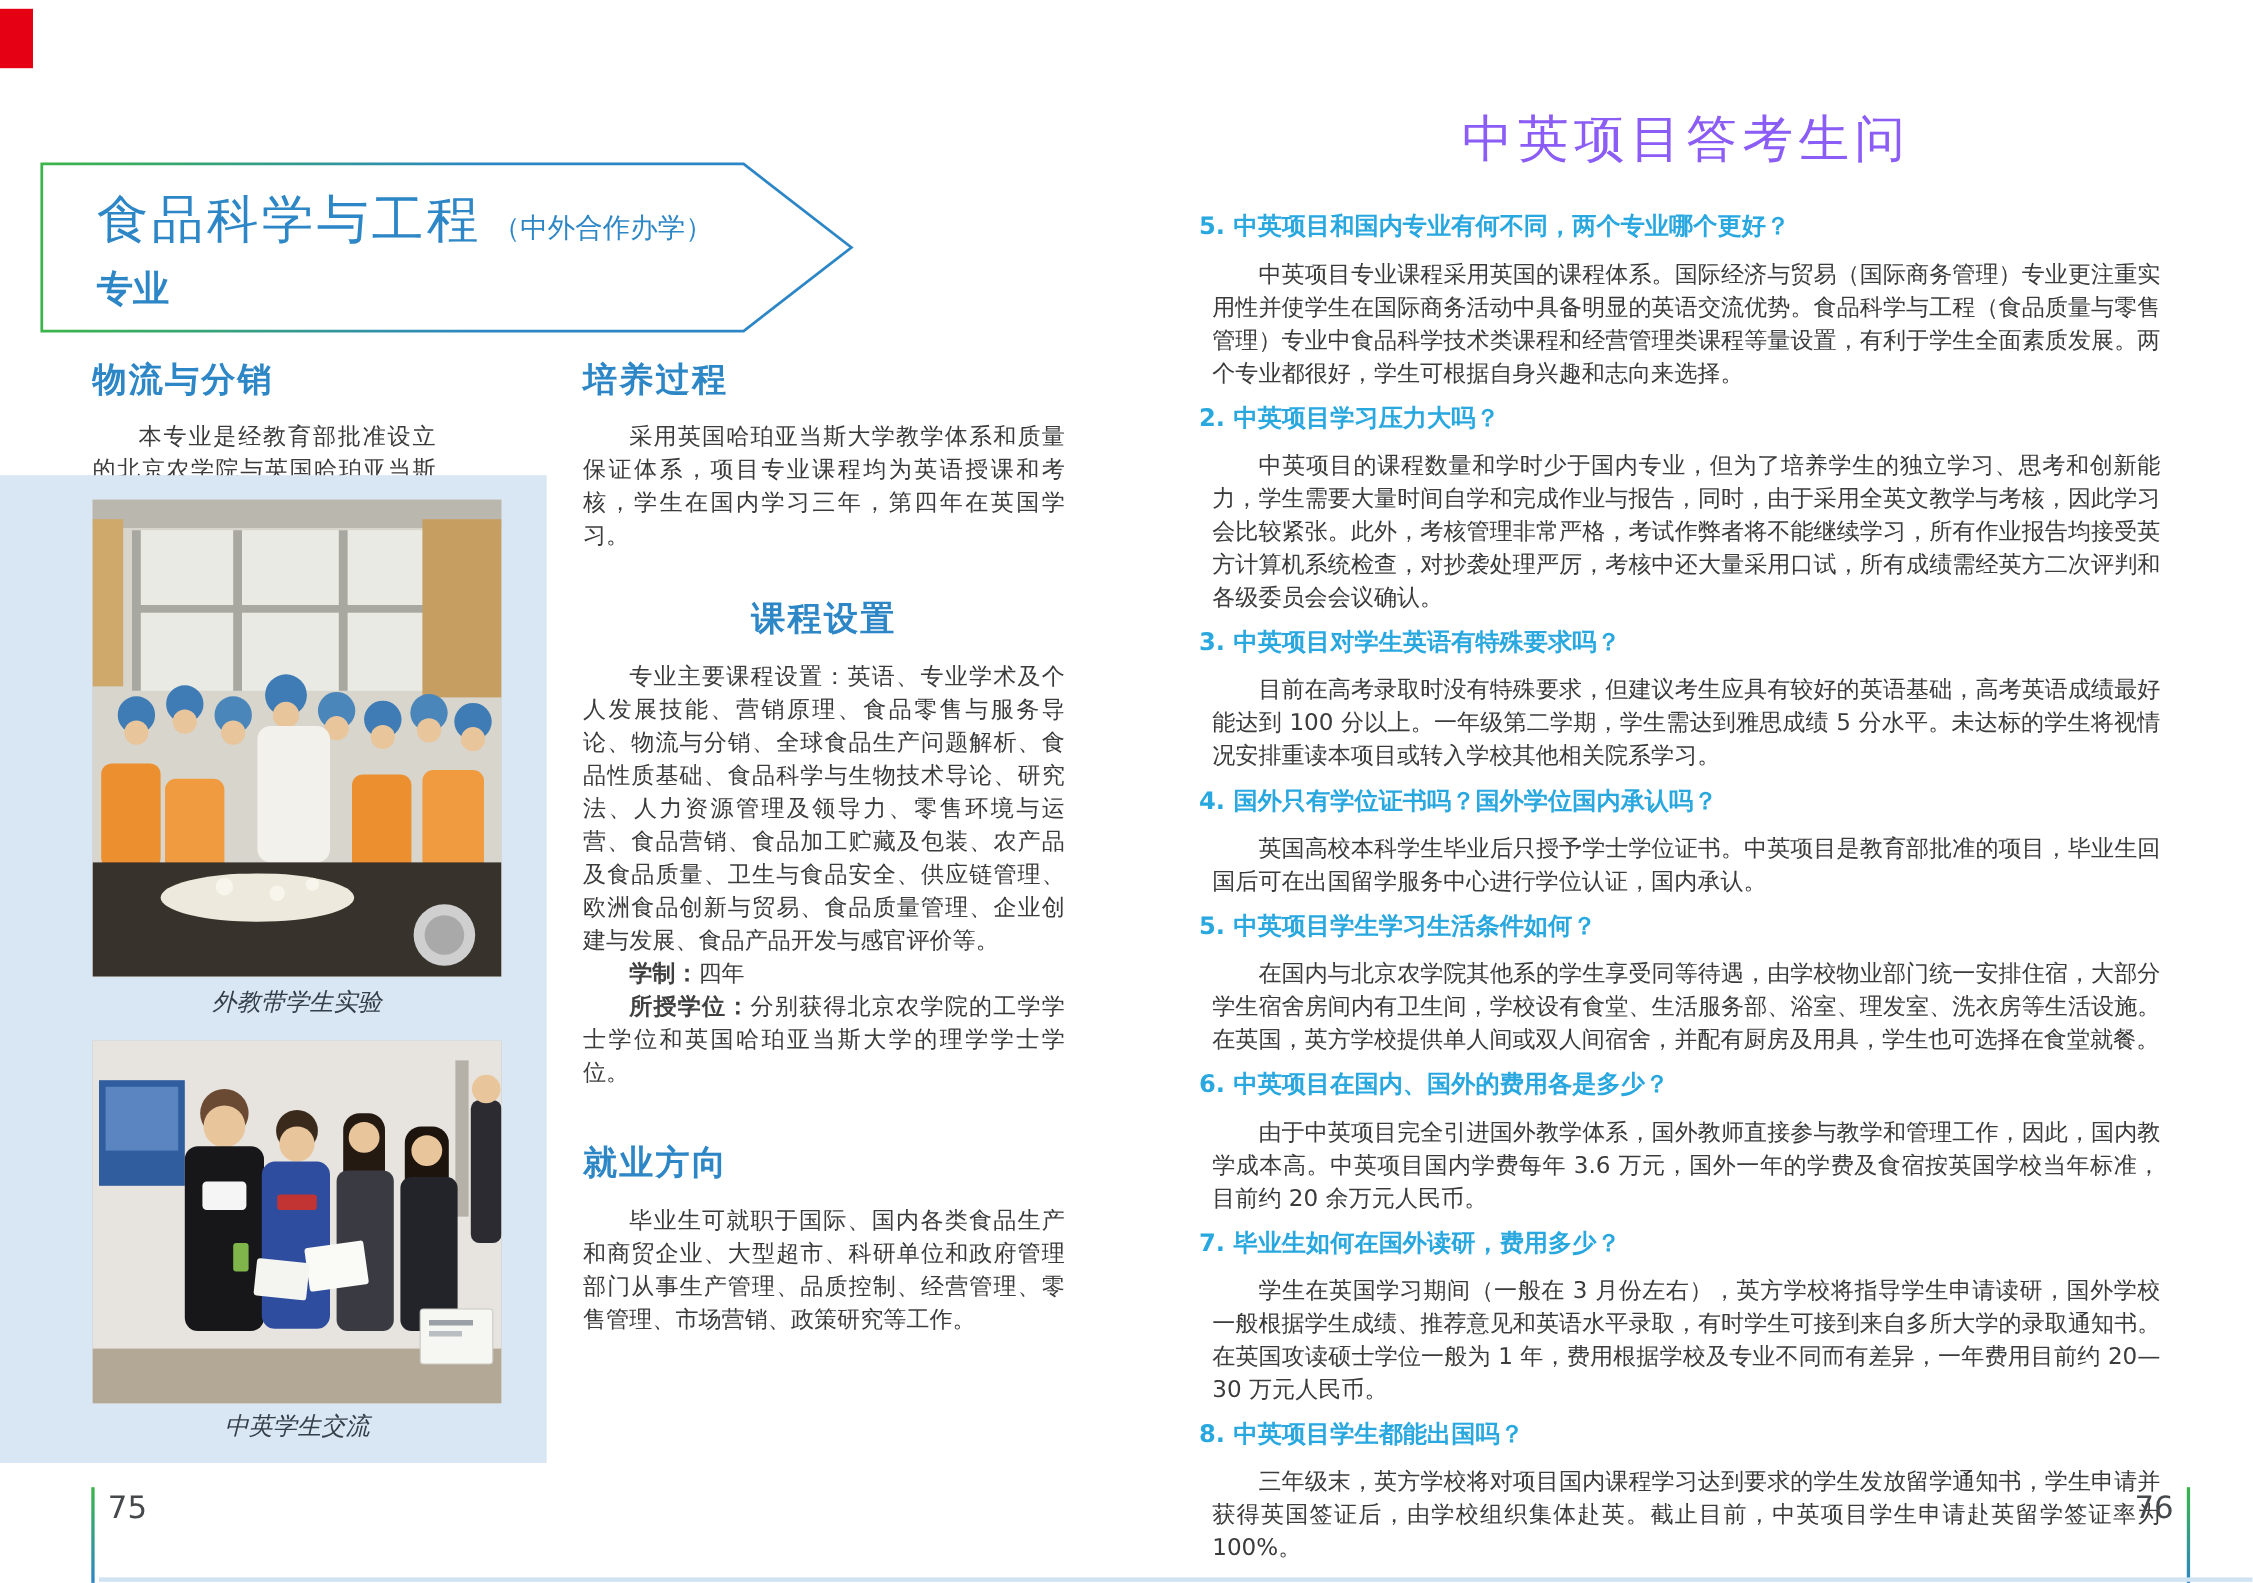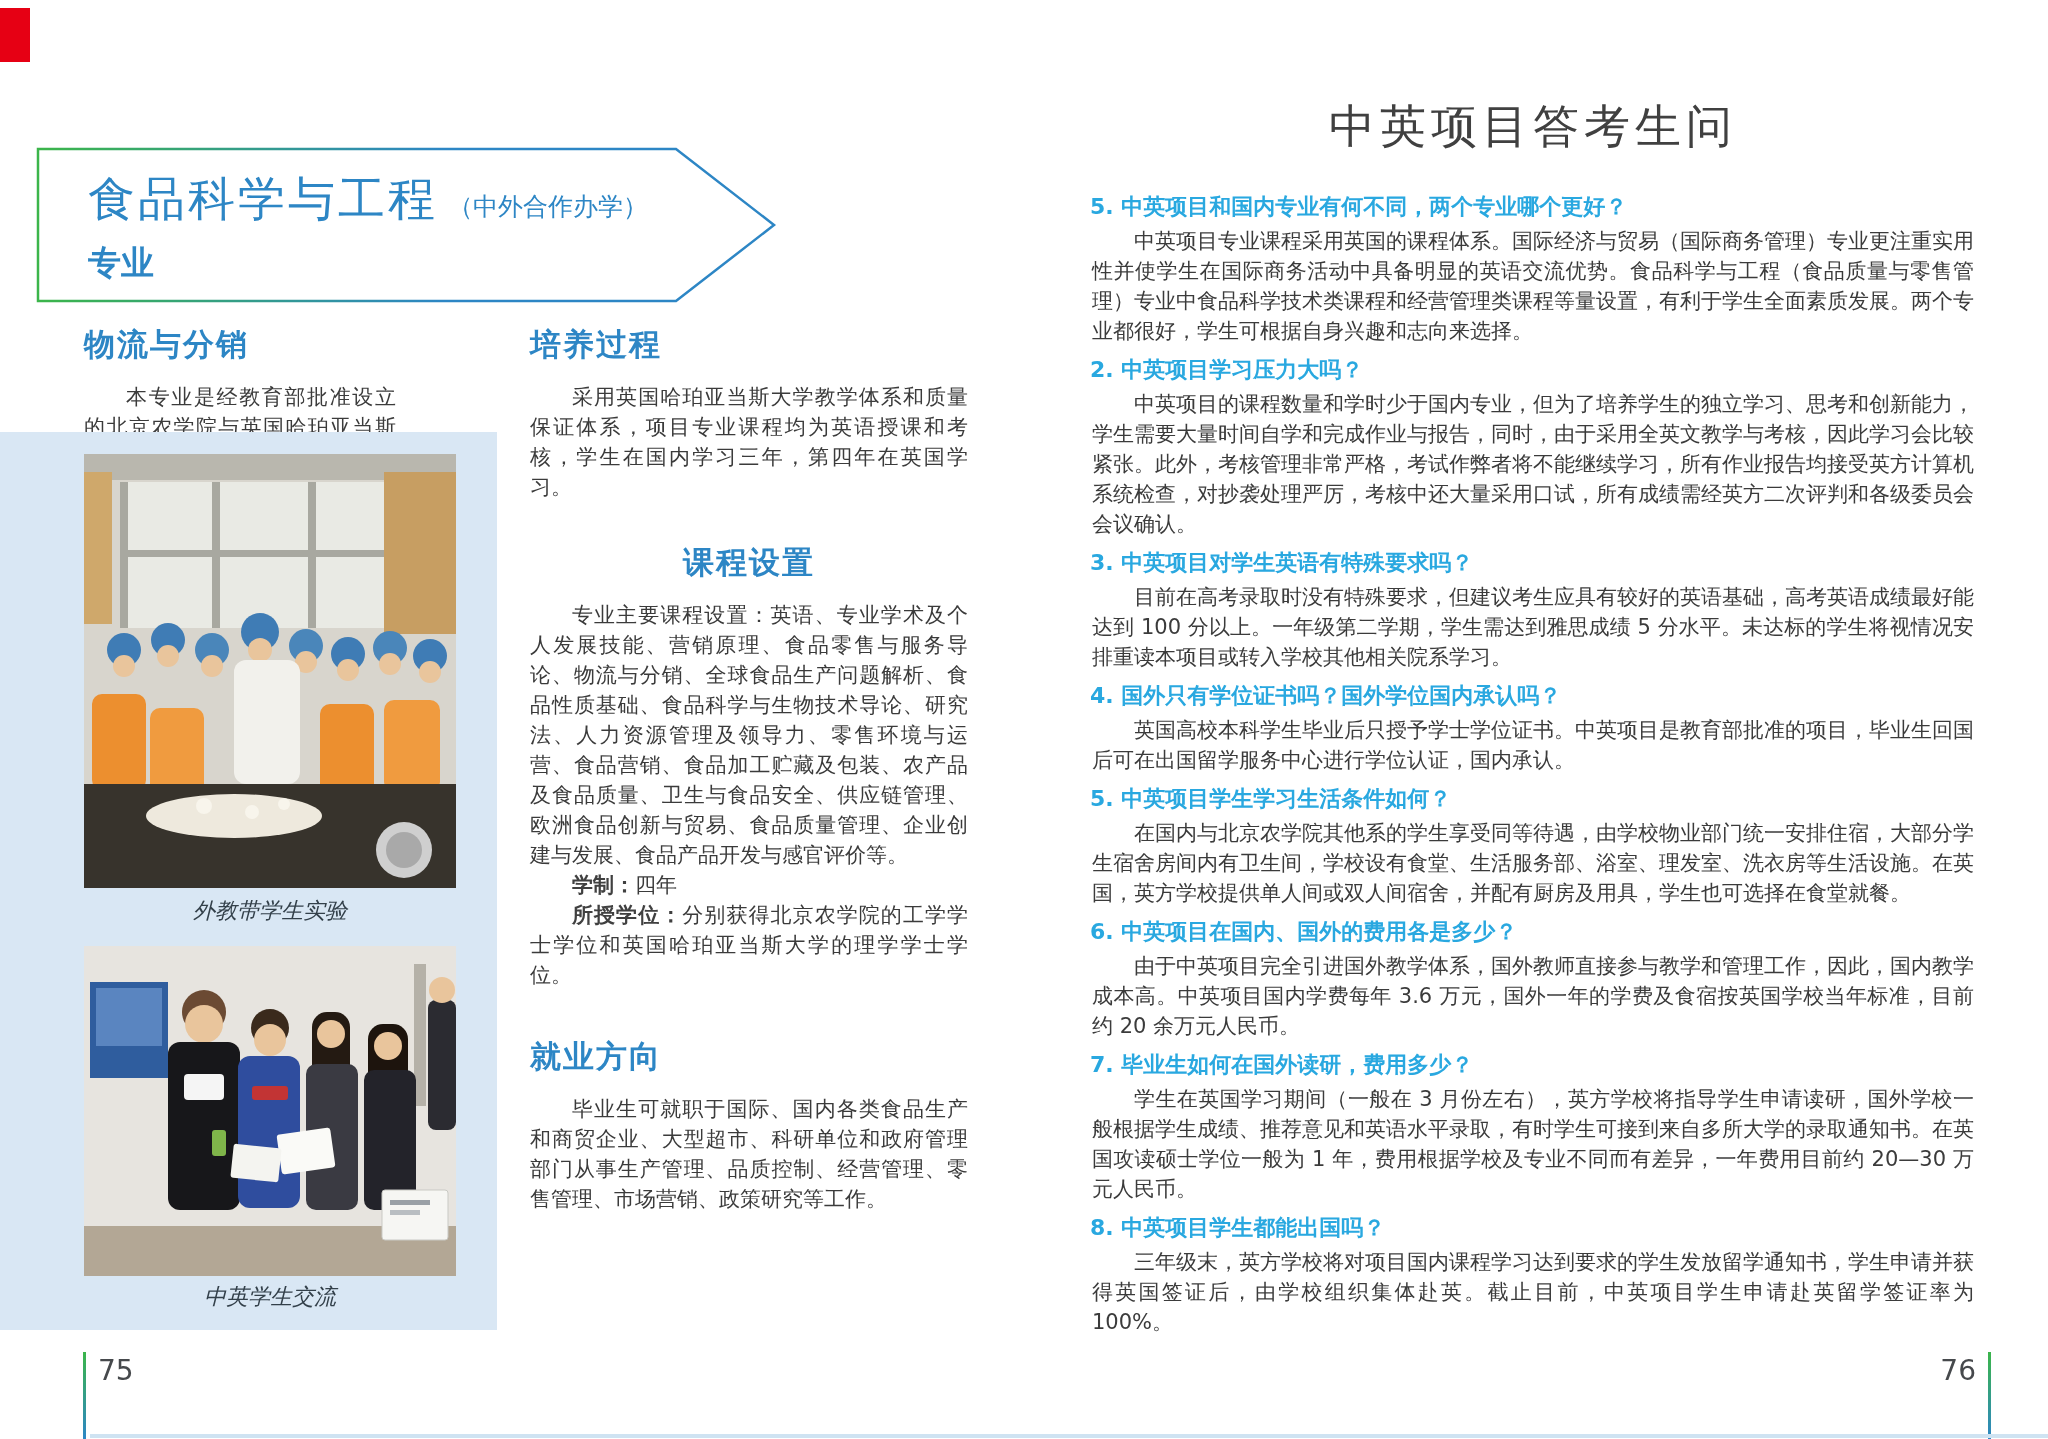--- a/index.html
+++ b/index.html
@@ -30,24 +30,24 @@
   .photo{position:absolute;left:84px;overflow:hidden;background:#cfcdc5;}
   .photo1{top:454px;width:372px;height:434px;}
   .photo2{top:946px;width:372px;height:330px;}
   .caption{position:absolute;left:84px;width:372px;text-align:center;
     font-family:"DejaVu Serif","Liberation Serif",serif;font-style:italic;
     font-size:22px;color:#33404a;}
   .caption1{top:896px;}
   .caption2{top:1282px;}
   
   .col-right{position:absolute;left:1090px;top:96px;width:886px;}
-  .right-title{font-size:46px;color:#404040;letter-spacing:5px;text-align:center;
+  .right-title{font-size:46px;color:#8b5cf6;letter-spacing:5px;text-align:center;
     margin:0 0 34px 0;font-weight:400;}
   .qa-question{font-size:22px;font-weight:bold;color:#29a8e0;line-height:30px;margin:9px 0 4px 0;}
-  .qa-answer{font-size:21px;line-height:30px;color:#3b3b3b;text-align:justify;text-indent:2em;margin:2px;}
+  .qa-answer{font-size:21px;line-height:30px;color:#3b3b3b;text-align:justify;text-indent:2em;margin:12px;}
   
   .bar{position:absolute;width:3px;height:87px;top:1352px;background:linear-gradient(#3bb54a,#2d86c5);}
   .bar-left{left:83px;}
   .bar-right{left:1988px;}
   .pagenum{position:absolute;top:1354px;font-size:28px;color:#46494c;}
   .pagenum-left{left:98px;}
   .pagenum-right{left:1900px;width:76px;text-align:right;}
   .bottom-edge{position:absolute;left:90px;top:1434px;width:1958px;height:4px;background:#cfe3f2;}
 </style>
 </head>

